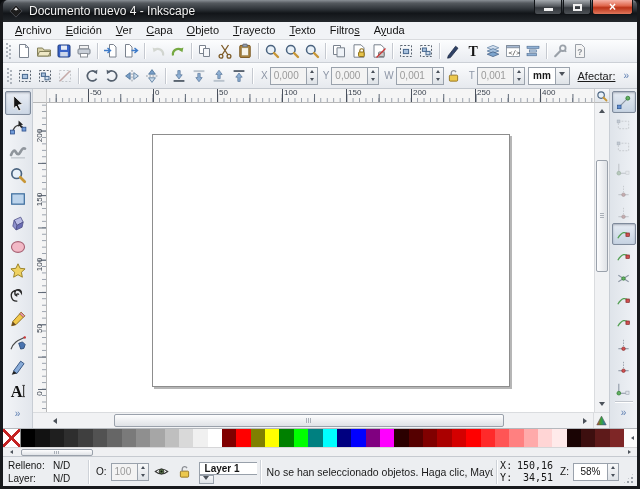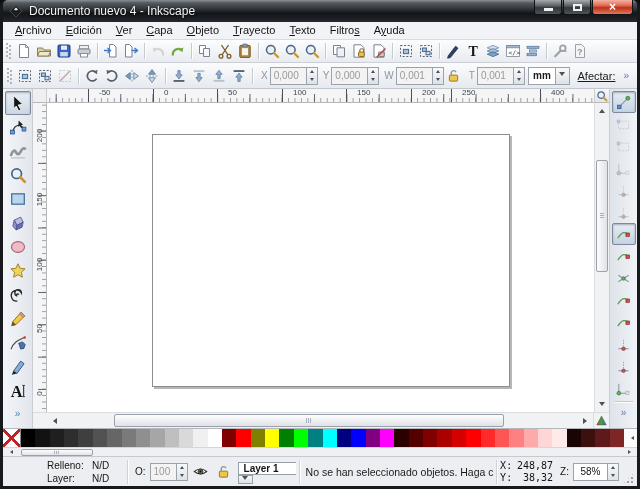--- a/index.html
+++ b/index.html
@@ -69,21 +69,21 @@
   .toolbtn svg{width:18px;height:18px;}
   .toolbtn.active{background:linear-gradient(#eaeef5,#ccd7e5);border-color:#7e8a9b;box-shadow:inset 0 1px 2px rgba(20,30,50,.3);}
   .tb-overflow{color:#5b7db1;font-size:10px;margin-top:5px;}
 
   .canvas-zone{flex:1;display:flex;flex-direction:column;min-width:0;}
   .ruler-row{height:14px;flex:0 0 14px;display:flex;}
   .ruler-corner{width:14px;flex:0 0 14px;background:#efefef;border-right:1px solid #cccccc;border-bottom:1px solid #b8b8b8;}
   .hruler{flex:1;position:relative;background:#f5f5f5;border-bottom:1px solid #b8b8b8;overflow:hidden;
     background-image:linear-gradient(to right,#5a6472 0 1px,transparent 1px),linear-gradient(to right,#949ca8 0 1px,transparent 1px);
     background-size:32.3px 8px,6.46px 4px;background-repeat:repeat-x;background-position:8.7px bottom,2.3px bottom;}
-  .hlabel{position:absolute;top:0;font-size:8px;line-height:8px;color:#3c4450;border-left:1px solid #49505c;height:14px;padding-left:10px;}
+  .hlabel{position:absolute;top:0;font-size:8px;line-height:8px;color:#3c4450;border-left:1px solid #49505c;height:14px;padding-left:1px;}
   .stickyzoom{width:15px;flex:0 0 15px;border-bottom:1px solid #b8b8b8;border-left:1px solid #cccccc;
     background:linear-gradient(#f7f8fa,#e1e5ea);display:flex;align-items:center;justify-content:center;}
   .stickyzoom svg{width:12px;height:12px;}
 
   .center-row{flex:1;display:flex;min-height:0;}
   .vruler{width:14px;flex:0 0 14px;position:relative;background:#f5f5f5;border-right:1px solid #b8b8b8;overflow:hidden;
     background-image:linear-gradient(to bottom,#5a6472 0 1px,transparent 1px),linear-gradient(to bottom,#949ca8 0 1px,transparent 1px);
     background-size:8px 32.3px,4px 6.46px;background-repeat:repeat-y;background-position:100% 27.6px,100% 1.7px;}
   .vlabel{position:absolute;left:-2px;width:16px;height:9px;font-size:8px;line-height:9px;color:#3c4450;text-align:center;
     transform:rotate(-90deg);}
@@ -134,21 +134,21 @@
   .ps-arrow .tri-l,.ps-arrow .tri-r,.pal-end .tri-l{border-width:2.5px;border-right-width:3.5px;border-left-width:3.5px;}
   .ps-thumb{width:72px;height:7px;flex:0 0 72px;margin-left:5px;border:1px solid #9aa1ab;border-radius:2px;position:relative;
     background:linear-gradient(#fdfdfe,#e0e3e7);}
   .ps-thumb::after{content:"";position:absolute;top:1px;bottom:1px;left:50%;width:5px;margin-left:-3px;
     background:repeating-linear-gradient(90deg,#aab0b8 0 1px,transparent 1px 2px);}
   .ps-track{flex:1;}
 
   
   .statusbar{height:30px;flex:0 0 30px;background:#eceef1;border-top:1px solid #c6cad0;display:flex;align-items:center;
     font-size:10px;color:#141414;padding:0 2px;gap:3px;}
-  .fs-block{display:grid;grid-template-columns:45px 32px;line-height:13px;padding-left:3px;flex:0 0 80px;margin-left:39px;}
+  .fs-block{display:grid;grid-template-columns:45px 32px;line-height:13px;padding-left:3px;flex:0 0 80px;}
   .sb-sep{width:1px;height:24px;flex:0 0 1px;background:#ced2d8;box-shadow:1px 0 0 #fff;}
   .o-label{margin:0 1px 0 4px;}
   .sbtn{width:20px;height:20px;flex:0 0 20px;display:flex;align-items:center;justify-content:center;}
   .sbtn svg{width:15px;height:15px;}
   .layer-combo{display:flex;height:19px;align-items:stretch;margin-left:1px;flex-direction:column;}
   .layer-entry{width:58px;background:#fff;border:1px solid #98a0aa;border-right:none;display:flex;align-items:center;
     padding-left:5px;font-size:10px;font-weight:bold;}
   .layer-drop{width:15px;border:1px solid #98a0aa;background:linear-gradient(#f7f8fa,#dee2e7);
     display:flex;align-items:center;justify-content:center;}
   .message{flex:1;min-width:0;white-space:nowrap;overflow:hidden;font-size:10.5px;padding-left:3px;color:#1a1a1a;}
@@ -779,21 +779,21 @@
     <div class="canvas-zone">
       <div class="ruler-row">
         <div class="ruler-corner"></div>
         <div class="hruler">
           <span class="hlabel" style="left: 41px;">-50</span>
             <span class="hlabel" style="left: 106px;">0</span>
             <span class="hlabel" style="left: 170px;">50</span>
             <span class="hlabel" style="left: 235px;">100</span>
             <span class="hlabel" style="left: 299px;">150</span>
             <span class="hlabel" style="left: 364px;">200</span>
-            <span class="hlabel" style="left: 404px;">250</span>
+            <span class="hlabel" style="left: 428px;">250</span>
             <span class="hlabel" style="left: 493px;">400</span>
         </div>
         <div class="stickyzoom">
           <svg class="ic">
               <use href="#i-magnifier"></use>
             </svg>
         </div>
       </div>
       <div class="center-row">
         <div class="vruler">
@@ -1006,23 +1006,23 @@
       <div class="layer-entry">Layer 1</div>
       <div class="layer-drop">
           <div class="tri-d"></div>
         </div>
     </div>
     <div class="sb-sep"></div>
     <div class="message">No se han seleccionado objetos. Haga clic, Mayús+clic o arrastr</div>
     <div class="sb-sep"></div>
     <div class="coords">
       <span>X:</span>
-      <span class="val">248,87</span>
+      <span class="val">150,16</span>
       <span>Y:</span>
-      <span class="val">38,32</span>
+      <span class="val">34,51</span>
     </div>
     <span class="z-label">Z:</span>
     <div class="spinbox">
       <div class="zoom-entry">58%</div>
       <div class="spin-btns">
         <div class="spin-b">
             <div class="tri-up"></div>
           </div>
         <div class="spin-b">
             <div class="tri-down"></div>

